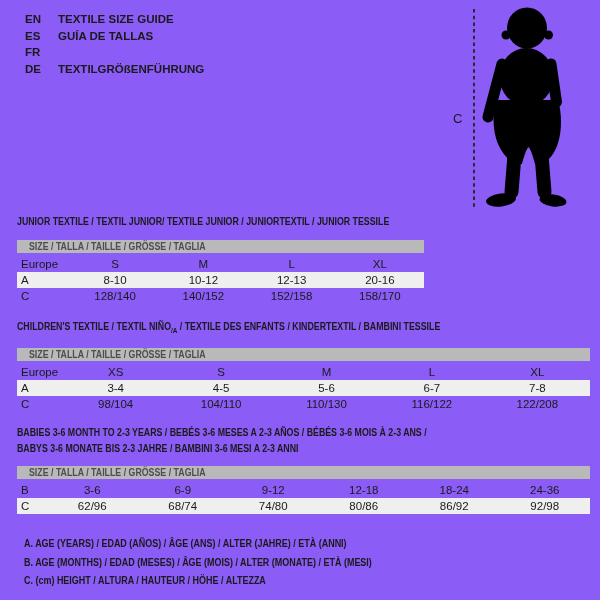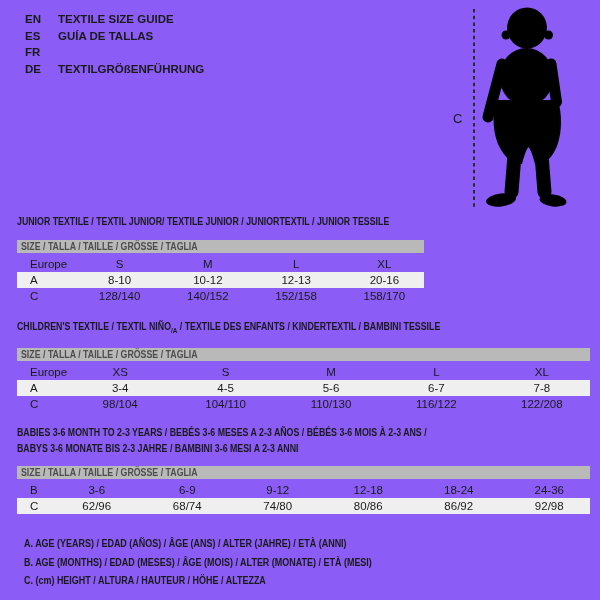--- a/index.html
+++ b/index.html
@@ -26,26 +26,26 @@
   .babies-title { line-height:16px; }
   .footnotes {
     position:absolute; left:24px; top:534px; font-weight:bold; font-size:11.5px;
     line-height:18.5px; white-space:nowrap; transform:scaleX(0.78); transform-origin:0 0;
   }
 
   
   .table { position:absolute; left:17px; }
   .size-bar {
     height:13px; background:#b9b9b9; color:#4d4d4d; font-weight:bold; font-size:11px;
-    line-height:13px; padding-left:4px; margin-bottom:2px; white-space:nowrap; overflow:visible;
+    line-height:13px; padding-left:12px; margin-bottom:2px; white-space:nowrap; overflow:visible;
   }
   .size-bar span { display:inline-block; transform:scaleX(0.8); transform-origin:0 0; }
   .trow { display:grid; align-items:center; font-size:11.5px; height:16px; }
   .trow.tall { height:17px; }
-  .trow .cell { text-align:center;margin-left:9px; }
+  .trow .cell { text-align:center; }
   .trow .label { text-align:left; padding-left:4px; }
   .shaded { background:#efefef; }
 
   .junior-t   { width:407px; top:240px; }
   .junior-t .trow   { grid-template-columns:54px repeat(4,1fr); }
   .children-t { width:573px; top:348px; }
   .children-t .trow { grid-template-columns:46px repeat(5,1fr); }
   .babies-t   { width:573px; top:466px; }
   .babies-t .trow   { grid-template-columns:30px repeat(6,1fr); }
 

